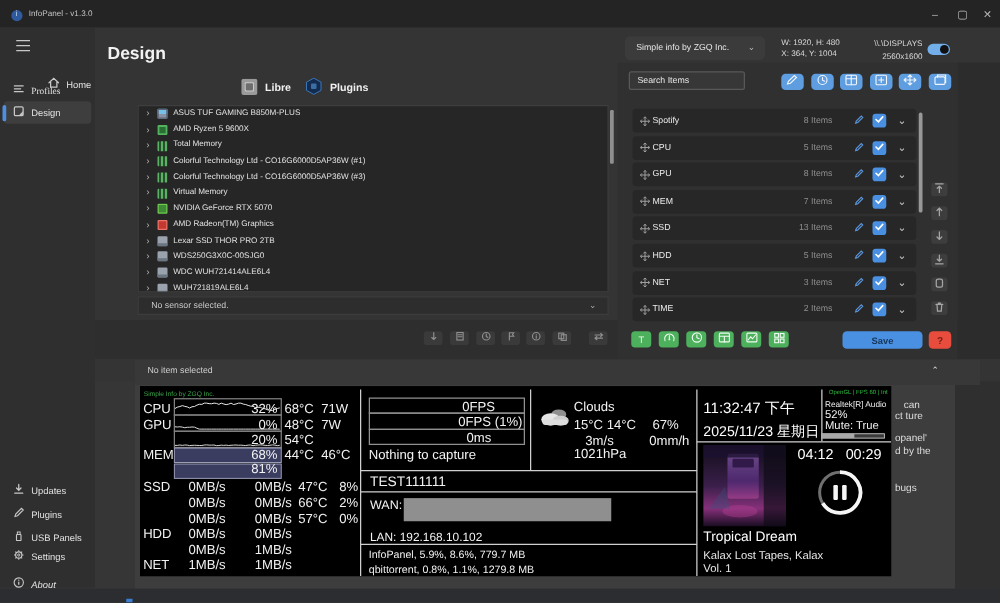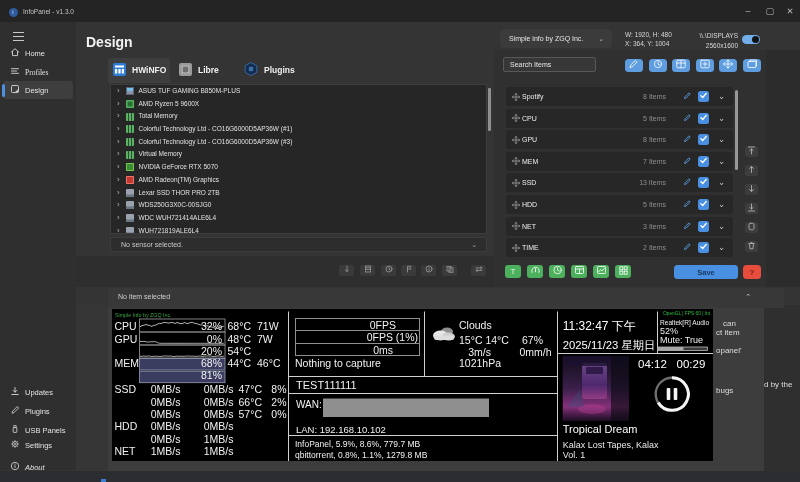--- a/index.html
+++ b/index.html
@@ -79,21 +79,21 @@
     <div class="a wbtn" style="left:735px;">–</div>
     <div class="a wbtn" style="left:757px; font-size:9px;">▢</div>
     <div class="a wbtn" style="left:777px;">✕</div>
   </div>
   <div class="a" id="sidebar">
     <div class="a" id="hamburger">
         <div></div>
         <div></div>
         <div></div>
       </div>
-    <div class="a sbitem" style="top:22px;"><span class="ic"><svg width="10" height="10" viewBox="0 0 10 10" style="vertical-align:-1px;">
+    <div class="a sbitem" style="top:36px;text-align:right;"><span class="ic"><svg width="10" height="10" viewBox="0 0 10 10" style="vertical-align:-1px;">
             <path d="M1.2 5.2 L5 1.7 L8.8 5.2 M2.5 4.6 V8.6 H7.5 V4.6" stroke="#c8c8c8" stroke-width="1" fill="none" stroke-linecap="round"></path>
           </svg></span>Home</div>
     <div class="a sbitem" style="top:41px;font-family:Liberation Serif, serif;"><span class="ic"><svg width="10" height="10" viewBox="0 0 10 10" style="vertical-align:-1px;">
             <path d="M1.5 2.7 H8.5 M1.5 5 H6.5 M1.5 7.3 H8.5" stroke="#c8c8c8" stroke-width="1" fill="none" stroke-linecap="round"></path>
           </svg></span>Profiles</div>
     <div class="a sbitem sel" style="top:59px;"><span class="ic"><svg width="10" height="10" viewBox="0 0 10 10" style="vertical-align:-1px;">
             <rect x="1.5" y="1.5" width="7" height="7" rx="1" stroke="#c8c8c8" stroke-width="1" fill="none" stroke-linecap="round"></rect>
             <path d="M5 8.3 L8.3 5 L8.3 8.3 Z" fill="#c8c8c8"></path>
           </svg></span>Design</div>
     <div class="a sbaccent" style="top:62px;"></div>
@@ -112,28 +112,21 @@
             <circle cx="5" cy="5" r="0.9" stroke="#c8c8c8" stroke-width="0.8" fill="none"></circle>
             <path d="M5 1.2 V2.4 M5 7.6 V8.8 M1.2 5 H2.4 M7.6 5 H8.8 M2.3 2.3 L3.1 3.1 M6.9 6.9 L7.7 7.7 M7.7 2.3 L6.9 3.1 M3.1 6.9 L2.3 7.7" stroke="#c8c8c8" stroke-width="0.85"></path>
           </svg></span>Settings</div>
     <div class="a sbitem" style="top:436px;font-style:italic;"><span class="ic"><svg width="10" height="10" viewBox="0 0 10 10" style="vertical-align:-1px;">
             <circle cx="5" cy="5" r="3.7" stroke="#c8c8c8" stroke-width="0.9" fill="none"></circle>
             <path d="M5 4.4 V6.8" stroke="#c8c8c8" stroke-width="1"></path>
             <circle cx="5" cy="3.1" r="0.55" fill="#c8c8c8"></circle>
           </svg></span>About</div>
   </div>
   <div class="a design">Design</div>
-  <div class="a tab active" style="left:108px; width:62px; padding-left:5px;"><svg width="13" height="13" viewBox="0 0 13 13" style="vertical-align:-3px;">
-        <rect width="13" height="13" rx="2" fill="#2e7cd6"></rect>
-        <rect x="2" y="2.5" width="9" height="2" fill="#fff"></rect>
-        <rect x="2" y="6" width="2.2" height="4.5" fill="#fff"></rect>
-        <rect x="5.4" y="6" width="2.2" height="4.5" fill="#fff"></rect>
-        <rect x="8.8" y="6" width="2.2" height="4.5" fill="#fff"></rect>
-      </svg>HWiNFO</div>
-  <div class="a tab" style="left:174px; width:48px; padding-left:5px;"><svg width="13" height="13" viewBox="0 0 13 13" style="vertical-align:-3px;">
+  <div class="a tab" style="left:188px; width:48px; padding-left:5px;"><svg width="13" height="13" viewBox="0 0 13 13" style="vertical-align:-3px;">
         <rect width="13" height="13" rx="2" fill="#9a9a9a"></rect>
         <rect x="2.8" y="2.8" width="7.4" height="7.4" rx="1" fill="#c9c9c9"></rect>
         <rect x="3.6" y="3.6" width="5.8" height="5.8" rx="0.8" fill="#6e6e6e"></rect>
       </svg>Libre</div>
   <div class="a tab" style="left:239px; width:56px; padding-left:5px;"><svg width="14" height="14" viewBox="0 0 14 14" style="vertical-align:-3px;">
         <path d="M7 0.5 L12.8 3.7 V10.3 L7 13.5 L1.2 10.3 V3.7 Z" fill="#122b4e" stroke="#3c76b8" stroke-width="0.8"></path>
         <rect x="4.8" y="4.8" width="4.4" height="4.4" rx="0.8" fill="#3a6ea5"></rect>
       </svg>Plugins</div>
   <div class="a" id="tree">
       <div class="trow">
@@ -530,20 +523,20 @@
         <text x="564.5" y="60.5" fill="#fff" font-size="11.5">00:29</text>
         <circle cx="560" cy="87" r="16.3" fill="none" stroke="#6f6f6f" stroke-width="2.4"></circle>
         <path d="M560 70.7 A16.3 16.3 0 1 1 546.2 95.6" fill="none" stroke="#f5f5f5" stroke-width="3"></path>
         <rect x="554.7" y="81" width="3.6" height="12" rx="1" fill="#f5f5f5"></rect>
         <rect x="561.7" y="81" width="3.6" height="12" rx="1" fill="#f5f5f5"></rect>
         <text x="450.7" y="126" fill="#fff" font-size="11">Tropical Dream</text>
         <text x="450.7" y="140.5" fill="#e8e8e8" font-size="9">Kalax Lost Tapes, Kalax</text>
         <text x="450.7" y="150.5" fill="#e8e8e8" font-size="9">Vol. 1</text>
       </svg>
     </div>
-  <div class="a clip" style="left:716px; top:328px;">ct item</div>
+  <div class="a clip" style="left:716px; top:328px;">ct ture</div>
   <div class="a clip" style="left:723px; top:319px;">can</div>
   <div class="a clip" style="left:716px; top:346px;">opanel'</div>
-  <div class="a clip" style="left:716px; top:380px;margin-left:48px;">d by the</div>
+  <div class="a clip" style="left:716px; top:356px;">d by the</div>
   <div class="a clip" style="left:716px; top:386px;">bugs</div>
   <div class="a" id="botstrip"></div>
   <div class="a" id="bluemark"></div>
 </div>
 
 </body></html>

